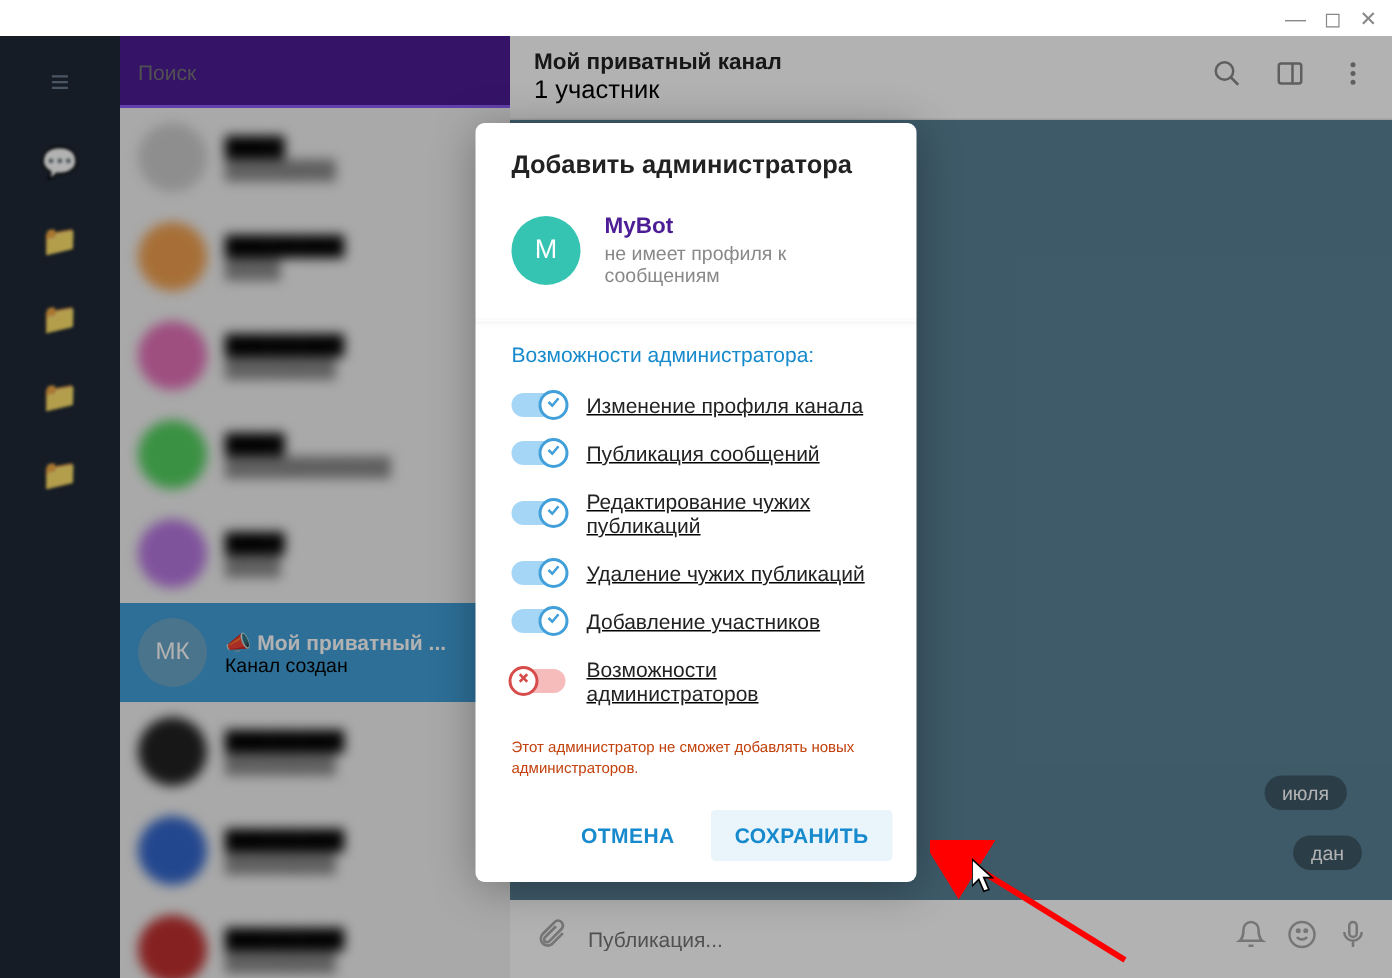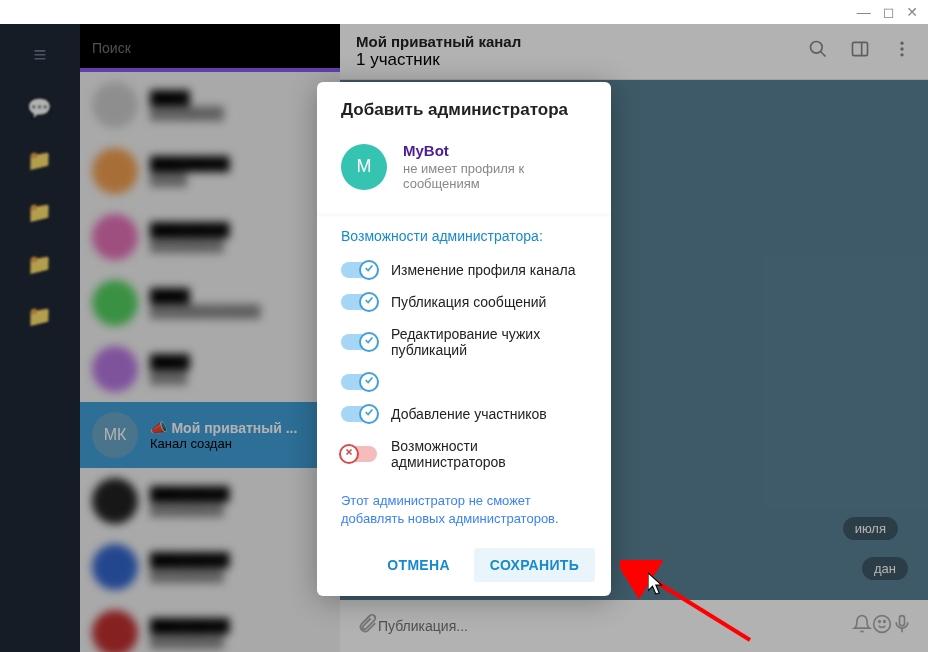--- a/index.html
+++ b/index.html
@@ -12,21 +12,21 @@
 
 .app { display: flex; height: 628px; position: relative; }
 
 .narrow-sidebar { width: 80px; background: #1f2936; display: flex; flex-direction: column; padding-top: 18px; align-items: center; gap: 28px; }
 .hamburger { color: #6b7a8e; font-size: 22px; cursor: pointer; }
 .ns-item { color: #6b7a8e; display: flex; flex-direction: column; align-items: center; gap: 4px; font-size: 10px; cursor: pointer; filter: blur(1px); position: relative; }
 .ns-item.active { color: #5fb3e8; }
 .ns-icon { width: 28px; height: 24px; display: flex; align-items: center; justify-content: center; font-size: 20px; }
 
 .chat-list { width: 260px; background: #f2f2f2; display: flex; flex-direction: column; position: relative; }
-.search-bar { height: 48px; padding: 10px 12px; background: #000000; border-bottom: 4px solid #8b5cf6; }
+.search-bar { height: 48px; padding: 10px 12px; background: #4c1d95; border-bottom: 2px solid #8b5cf6; }
 .search-input { width: 100%; height: 28px; border: none; background: transparent; font-size: 14px; color: #888; outline: none; }
 .chat-items { flex: 1; overflow: hidden; }
 .chat-item { height: 66px; display: flex; align-items: center; padding: 0 12px; gap: 12px; cursor: pointer; }
 .chat-item.selected { background: #419fd9; color: #fff; }
 .avatar { width: 46px; height: 46px; border-radius: 50%; display: flex; align-items: center; justify-content: center; color: #fff; font-size: 16px; font-weight: 500; flex-shrink: 0; }
 .chat-info { flex: 1; overflow: hidden; }
 .chat-title { font-size: 14px; font-weight: 600; white-space: nowrap; overflow: hidden; text-overflow: ellipsis; display: flex; align-items: center; gap: 4px; }
 .chat-subtitle { font-size: 13px; color: #888; white-space: nowrap; overflow: hidden; text-overflow: ellipsis; }
 .chat-item.selected .chat-subtitle { color: #000000; }
 .chat-item.blurred { filter: blur(4px); pointer-events: none; }
@@ -36,49 +36,49 @@
 .chat-header-info { flex: 1; }
 .chat-header-title { font-size: 15px; font-weight: 600; color: #222; }
 .chat-header-sub { font-size: 17px; color: #000000; }
 .header-icons { display: flex; gap: 22px; color: #888; font-size: 18px; }
 .header-icons span { cursor: pointer; }
 
 .chat-body { flex: 1; background: #5a8296; position: relative; }
 .date-pill { position: absolute; bottom: 60px; right: 30px; background: rgba(0,0,0,0.3); color: #fff; padding: 4px 12px; border-radius: 12px; font-size: 13px; }
 .created-pill { position: absolute; bottom: 20px; right: 20px; background: rgba(0,0,0,0.3); color: #fff; padding: 4px 12px; border-radius: 12px; font-size: 13px; }
 
-.compose { height: 52px; background: #fff; display: flex; align-items: center; padding: 0 16px; }
+.compose { height: 52px; background: #fff; display: flex; align-items: center; padding: 0 16px; gap: 14px; }
 .compose-input { flex: 1; border: none; outline: none; font-size: 14px; color: #888; }
 .compose-icon { color: #aaa; font-size: 20px; cursor: pointer; }
 
 
 .modal-backdrop { position: absolute; inset: 24px 0 0 0; background: rgba(0,0,0,0.3); display: flex; align-items: flex-start; justify-content: center; padding-top: 58px; }
 .modal { width: 294px; background: #fff; border-radius: 6px; box-shadow: 0 4px 30px rgba(0,0,0,0.3); }
 .modal-header { padding: 18px 24px 8px; font-size: 17px; font-weight: 600; color: #222; }
 .modal-user { display: flex; align-items: center; padding: 14px 24px 22px; gap: 16px; }
 .modal-avatar { width: 46px; height: 46px; border-radius: 50%; background: #35c3b2; display: flex; align-items: center; justify-content: center; color: #fff; font-size: 18px; font-weight: 500; }
 .modal-user-info { flex: 1; }
 .modal-user-name { font-size: 15px; font-weight: 600; color: #4c1d95; }
 .modal-user-sub { font-size: 13px; color: #888; margin-top: 2px; }
 
 .modal-shadow-top { height: 1px; background: transparent; box-shadow: 0 1px 3px rgba(0,0,0,0.12); }
 .modal-section-title { padding: 14px 24px 10px; font-size: 14px; color: #168acd; font-weight: 500; }
-.perm-list { padding: 0 24px 8px; }
+.perm-list { padding: 0 24px 8px; text-decoration: underline; }
 .perm-row { display: flex; align-items: center; gap: 14px; padding: 8px 0; cursor: pointer; }
 .toggle { width: 36px; height: 16px; border-radius: 10px; position: relative; flex-shrink: 0; }
 .toggle::after { content: ''; position: absolute; width: 20px; height: 20px; border-radius: 50%; background: #fff; top: -2px; box-sizing: border-box; }
 .toggle.on { background: #a5d6f5; }
 .toggle.on::after { right: -2px; border: 2px solid #419fd9; background: #fff; display: flex; align-items: center; justify-content: center; }
 .toggle.on .check { position: absolute; right: 3px; top: 1px; width: 10px; height: 10px; z-index: 1; }
 .toggle.off { background: #f6bcbc; }
 .toggle.off::after { left: -2px; border: 2px solid #d84b4b; }
 .toggle.off .x { position: absolute; left: 3px; top: 1px; width: 10px; height: 10px; z-index: 1; }
 .perm-label { font-size: 14px; color: #222; }
 
-.modal-note { padding: 6px 24px 14px; font-size: 13px; color: #3b82f6; line-height: 1.4; }
+.modal-note { padding: 6px 24px 14px; font-size: 10px; color: #c2410c; line-height: 1.4; }
 .modal-actions { display: flex; justify-content: flex-end; padding: 6px 16px 14px; gap: 8px; }
 .modal-btn { padding: 9px 16px; border: none; background: transparent; color: #168acd; font-size: 14px; font-weight: 600; cursor: pointer; border-radius: 3px; letter-spacing: 0.3px; }
 .modal-btn.primary { background: #e9f4fb; }
 
 .red-arrow { position: absolute; pointer-events: none; }
 .cursor-img { position: absolute; width: 18px; height: 24px; pointer-events: none; }
 
 svg.check-svg { width: 12px; height: 12px; }
 svg.x-svg { width: 12px; height: 12px; }
 </style>
@@ -289,20 +289,21 @@
             </svg>
           </div>
         <div class="perm-label">Редактирование чужих публикаций</div>
       </div>
       <div class="perm-row">
         <div class="toggle on">
             <svg class="check-svg check" viewBox="0 0 12 12">
               <path d="M2 6l3 3 5-6" stroke="#419fd9" stroke-width="2" fill="none"></path>
             </svg>
           </div>
+        <div class="perm-label">Удаление чужих публикаций</div>
       </div>
       <div class="perm-row">
         <div class="toggle on">
             <svg class="check-svg check" viewBox="0 0 12 12">
               <path d="M2 6l3 3 5-6" stroke="#419fd9" stroke-width="2" fill="none"></path>
             </svg>
           </div>
         <div class="perm-label">Добавление участников</div>
       </div>
       <div class="perm-row">

